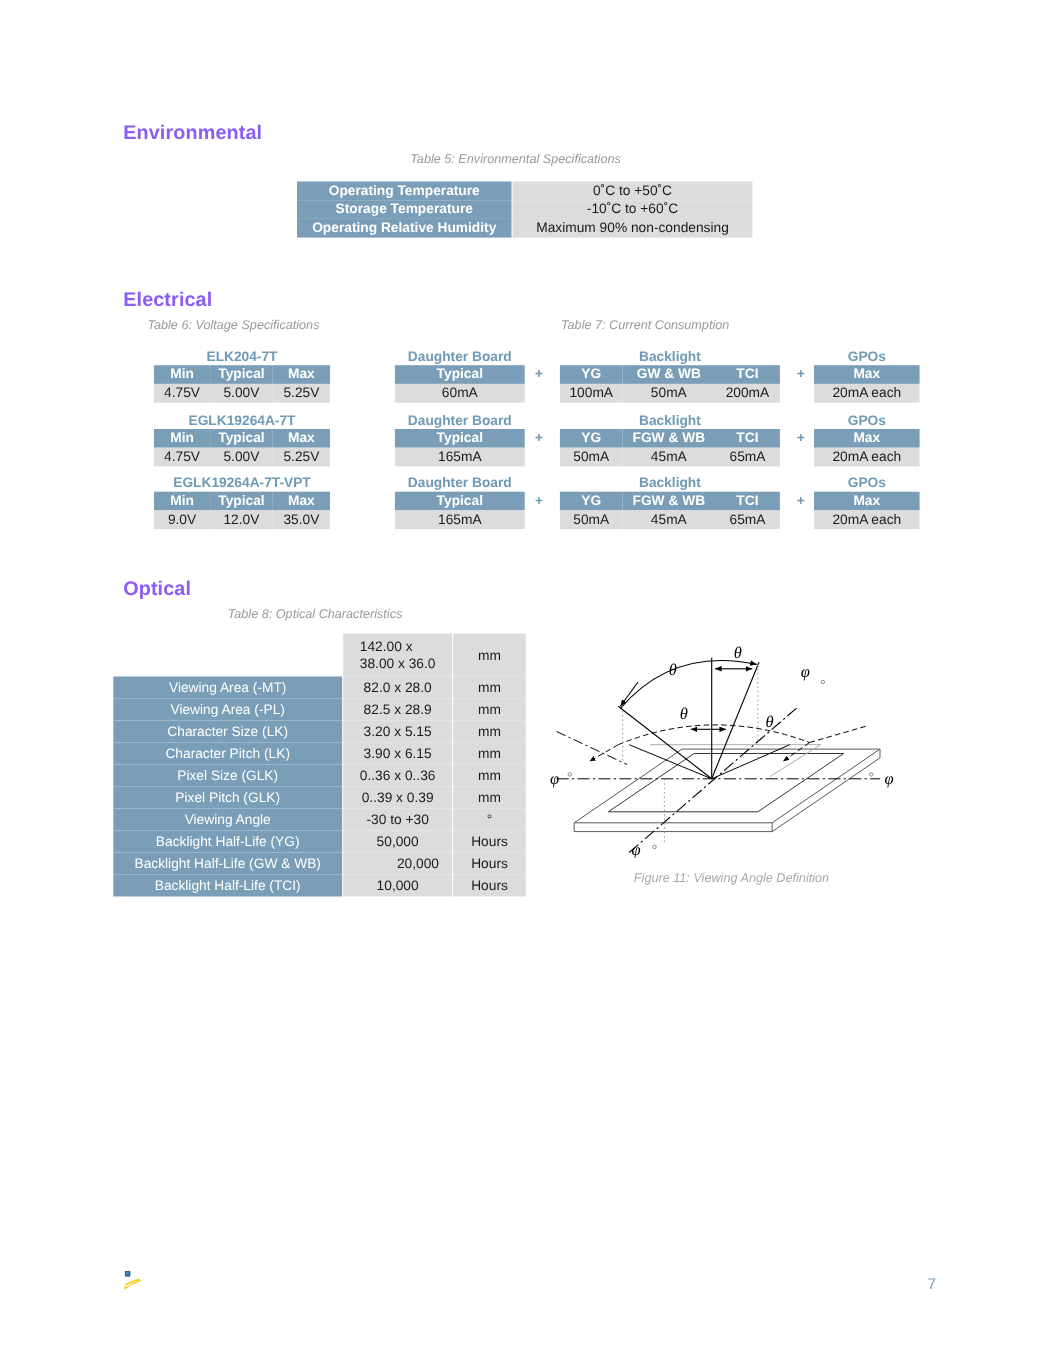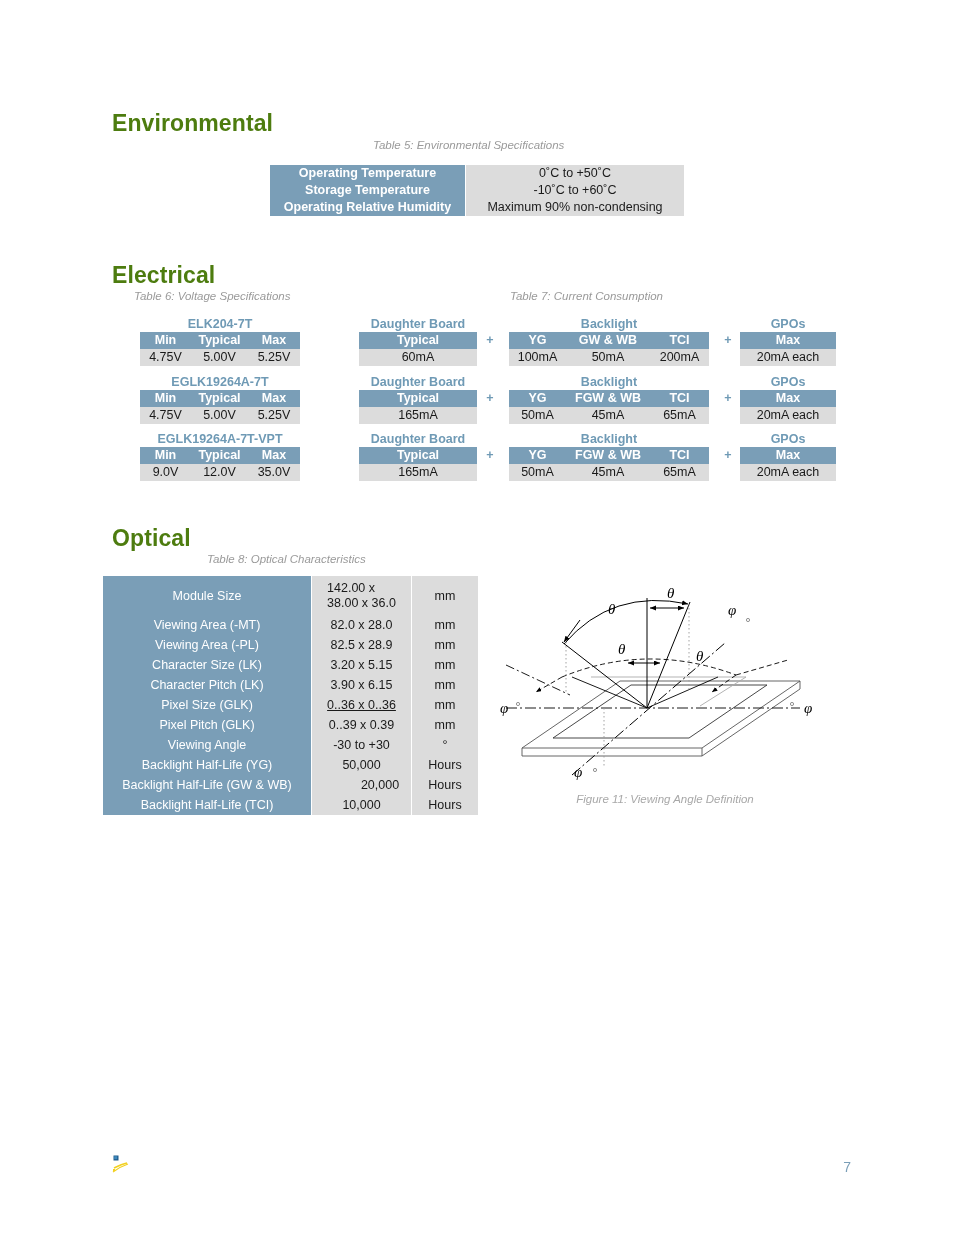--- a/index.html
+++ b/index.html
@@ -17,23 +17,23 @@
   }
 
   .page {
     position: absolute;
     inset: 0;
   }
 
   
   .section-heading {
     position: absolute;
-    font-size: 23px;
+    font-size: 18px;
     font-weight: 600;
-    color: #4d7c0f;
+    color: #8b5cf6;
     letter-spacing: 0.1px;
     white-space: nowrap;
   }
 
   
   .caption {
     position: absolute;
     font-size: 11.5px;
     font-style: italic;
     color: #9a9a9a;
@@ -318,21 +318,20 @@
     <div class="gpo-cell val">20mA each</div>
   </div>
 
   <div class="section-heading" style="left:112px; top:525px;">Optical</div>
 
   <div class="caption" style="left:207px; top:553px;">Table 8: Optical Characteristics</div>
 
   <div id="opt-table">
 
     <div class="orow" style="height:39px;">
-      <div class="ol" style="height:39px;">Module Size</div>
       <div class="ov" style="height:39px;">
         <div class="twoline">
           <div>142.00 x</div>
           <div>38.00 x 36.0</div>
         </div>
       </div>
       <div class="ou" style="height:39px;">mm</div>
     </div>
 
     <div class="orow" style="height:20px;">
@@ -354,21 +353,21 @@
     </div>
 
     <div class="orow" style="height:20px;">
       <div class="ol" style="height:20px;">Character Pitch (LK)</div>
       <div class="ov" style="height:20px;">3.90 x 6.15</div>
       <div class="ou" style="height:20px;">mm</div>
     </div>
 
     <div class="orow" style="height:20px;">
       <div class="ol" style="height:20px;">Pixel Size (GLK)</div>
-      <div class="ov" style="height:20px;text-decoration:underline;">0..36 x 0..36</div>
+      <div class="ov" style="height:20px;">0..36 x 0..36</div>
       <div class="ou" style="height:20px;">mm</div>
     </div>
 
     <div class="orow" style="height:20px;">
       <div class="ol" style="height:20px;">Pixel Pitch (GLK)</div>
       <div class="ov" style="height:20px;">0..39 x 0.39</div>
       <div class="ou" style="height:20px;">mm</div>
     </div>
 
 

